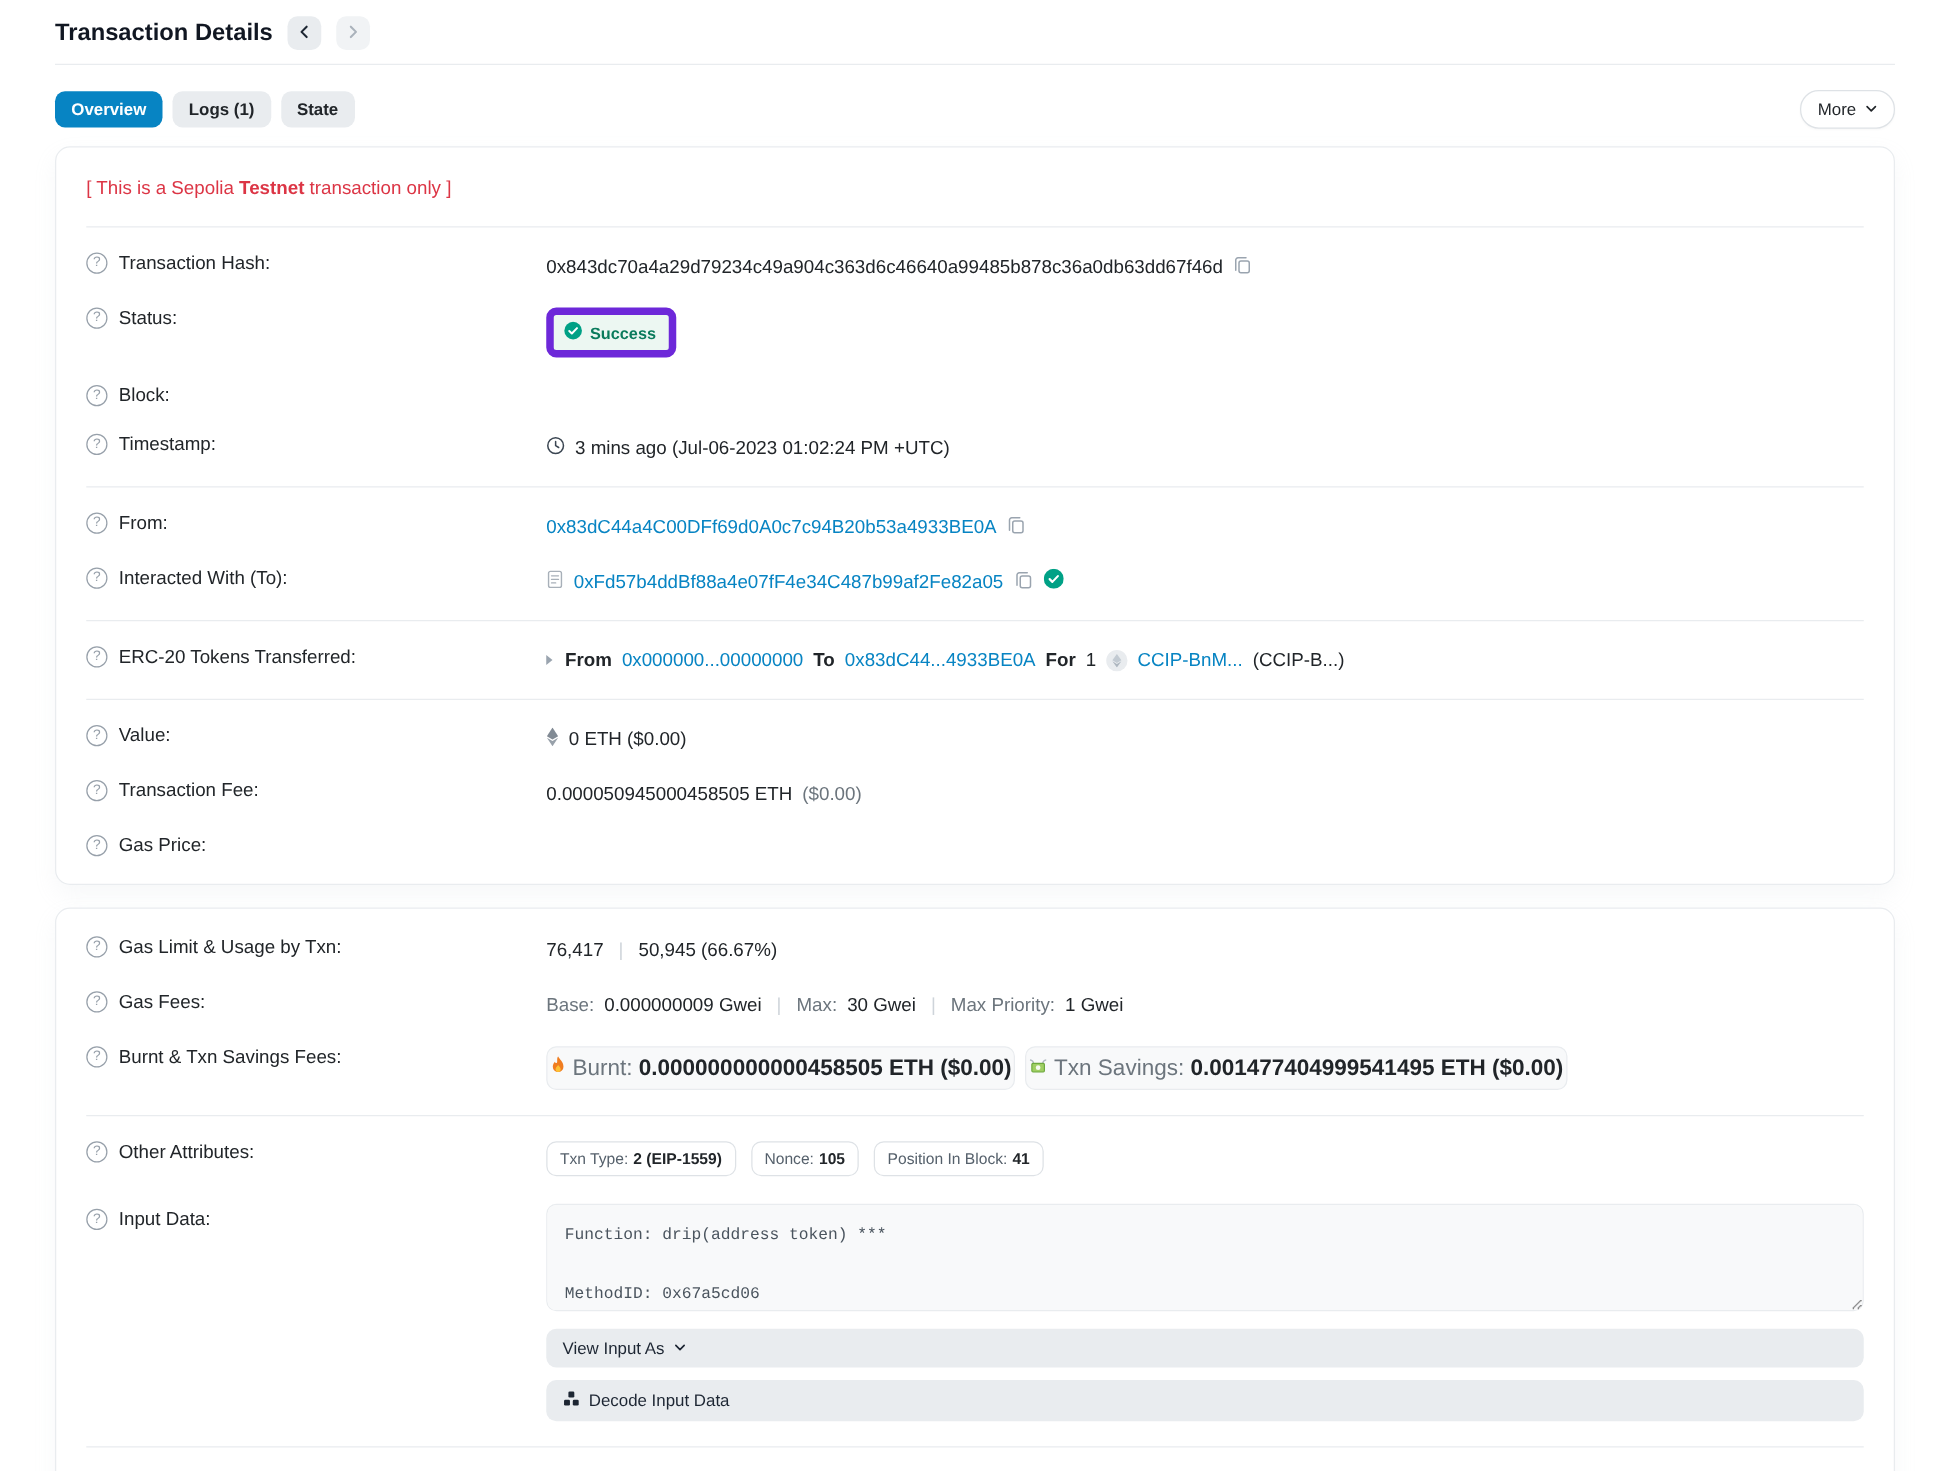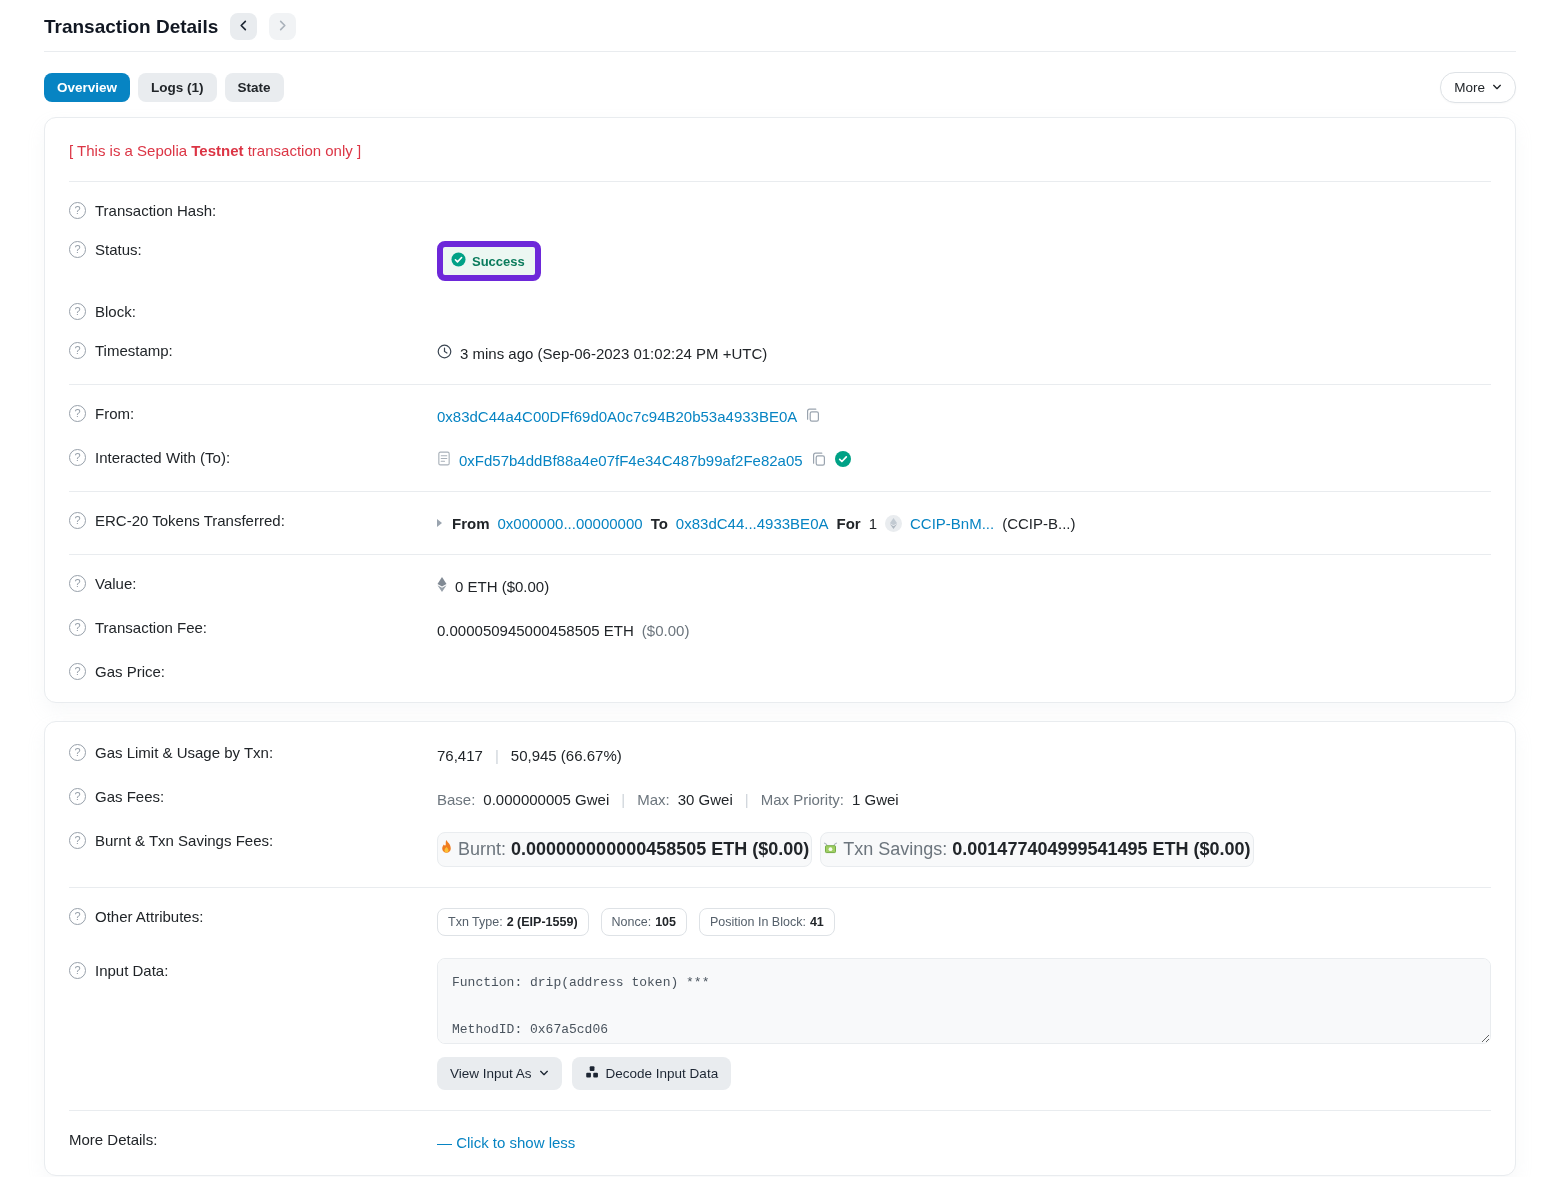--- a/index.html
+++ b/index.html
@@ -104,21 +104,21 @@
   }
   .attr-badge .k { color:#55606b; font-weight:500; }
   .attr-badge .v { font-weight:700; color:#212529; }
 
   .input-col { flex:1; }
   .input-data {
     width:100%; height:86px; background:#f8f9fa; border:1px solid #e9ecef; border-radius:8px;
     padding:12px 14px; font-family:"Liberation Mono","DejaVu Sans Mono",monospace;
     font-size:13px; color:#4a545e; line-height:1.8; resize:vertical; white-space:pre; overflow:auto;
   }
-  .input-actions { display:flex; gap:10px; margin-top:10px; }
+  .input-actions { display:flex; gap:10px; margin-top:10px;flex-direction:column; }
   .btn-gray {
     background:#e9ecef; border:none; border-radius:8px; padding:8px 13px;
     font-size:13.5px; font-weight:500; color:#1d2633; cursor:pointer; font-family:inherit;
     display:inline-flex; align-items:center; gap:7px;
   }
 </style>
 </head>
 <body>
 
 <div class="container">
@@ -163,20 +163,31 @@
         <span>[ This is a Sepolia </span><b>Testnet</b><span> transaction only ]</span>
       </div>
     </div>
 
     <div class="section">
       <div class="row">
         <div class="row-label">
           <span class="qicon"></span>
           <span>Transaction Hash:</span>
         </div>
+        <div class="row-value">
+          <span>0x843dc70a4a29d79234c49a904c363d6c46640a99485b878c36a0db63dd67f46d</span>
+          <button class="icon-btn">
+            <span>
+              <svg width="16" height="16" viewBox="0 0 16 16">
+                  <rect x="5.2" y="4.8" width="8.2" height="9.4" rx="1.6" fill="none" stroke="#9aa4af" stroke-width="1.2"></rect>
+                  <path d="M10.8 2.2H4.4A1.8 1.8 0 0 0 2.6 4v8.2" fill="none" stroke="#9aa4af" stroke-width="1.2" stroke-linecap="round"></path>
+                </svg>
+            </span>
+          </button>
+        </div>
       </div>
 
       <div class="row">
         <div class="row-label">
           <span class="qicon"></span>
           <span>Status:</span>
         </div>
         <div class="row-value">
           <span class="badge-success">
             <span>
@@ -202,21 +213,21 @@
           <span class="qicon"></span>
           <span>Timestamp:</span>
         </div>
         <div class="row-value">
           <span>
             <svg width="15" height="15" viewBox="0 0 16 16">
                 <circle cx="8" cy="8" r="6.7" fill="none" stroke="#3b4652" stroke-width="1.3"></circle>
                 <path d="M8 4.4V8l2.6 1.6" fill="none" stroke="#3b4652" stroke-width="1.3" stroke-linecap="round"></path>
               </svg>
           </span>
-          <span>3 mins ago (Sep-06-2023 01:02:24 PM +UTC)</span>
+          <span>3 mins ago (Jul-06-2023 01:02:24 PM +UTC)</span>
         </div>
       </div>
     </div>
 
     <div class="section">
       <div class="row">
         <div class="row-label">
           <span class="qicon"></span>
           <span>From:</span>
         </div>
@@ -342,21 +353,21 @@
         </div>
       </div>
 
       <div class="row">
         <div class="row-label">
           <span class="qicon"></span>
           <span>Gas Fees:</span>
         </div>
         <div class="row-value">
           <span class="muted">Base:</span>
-          <span>0.000000005 Gwei</span>
+          <span>0.000000009 Gwei</span>
           <span class="sep">|</span>
           <span class="muted">Max:</span>
           <span>30 Gwei</span>
           <span class="sep">|</span>
           <span class="muted">Max Priority:</span>
           <span>1 Gwei</span>
         </div>
       </div>
 
       <div class="row">

